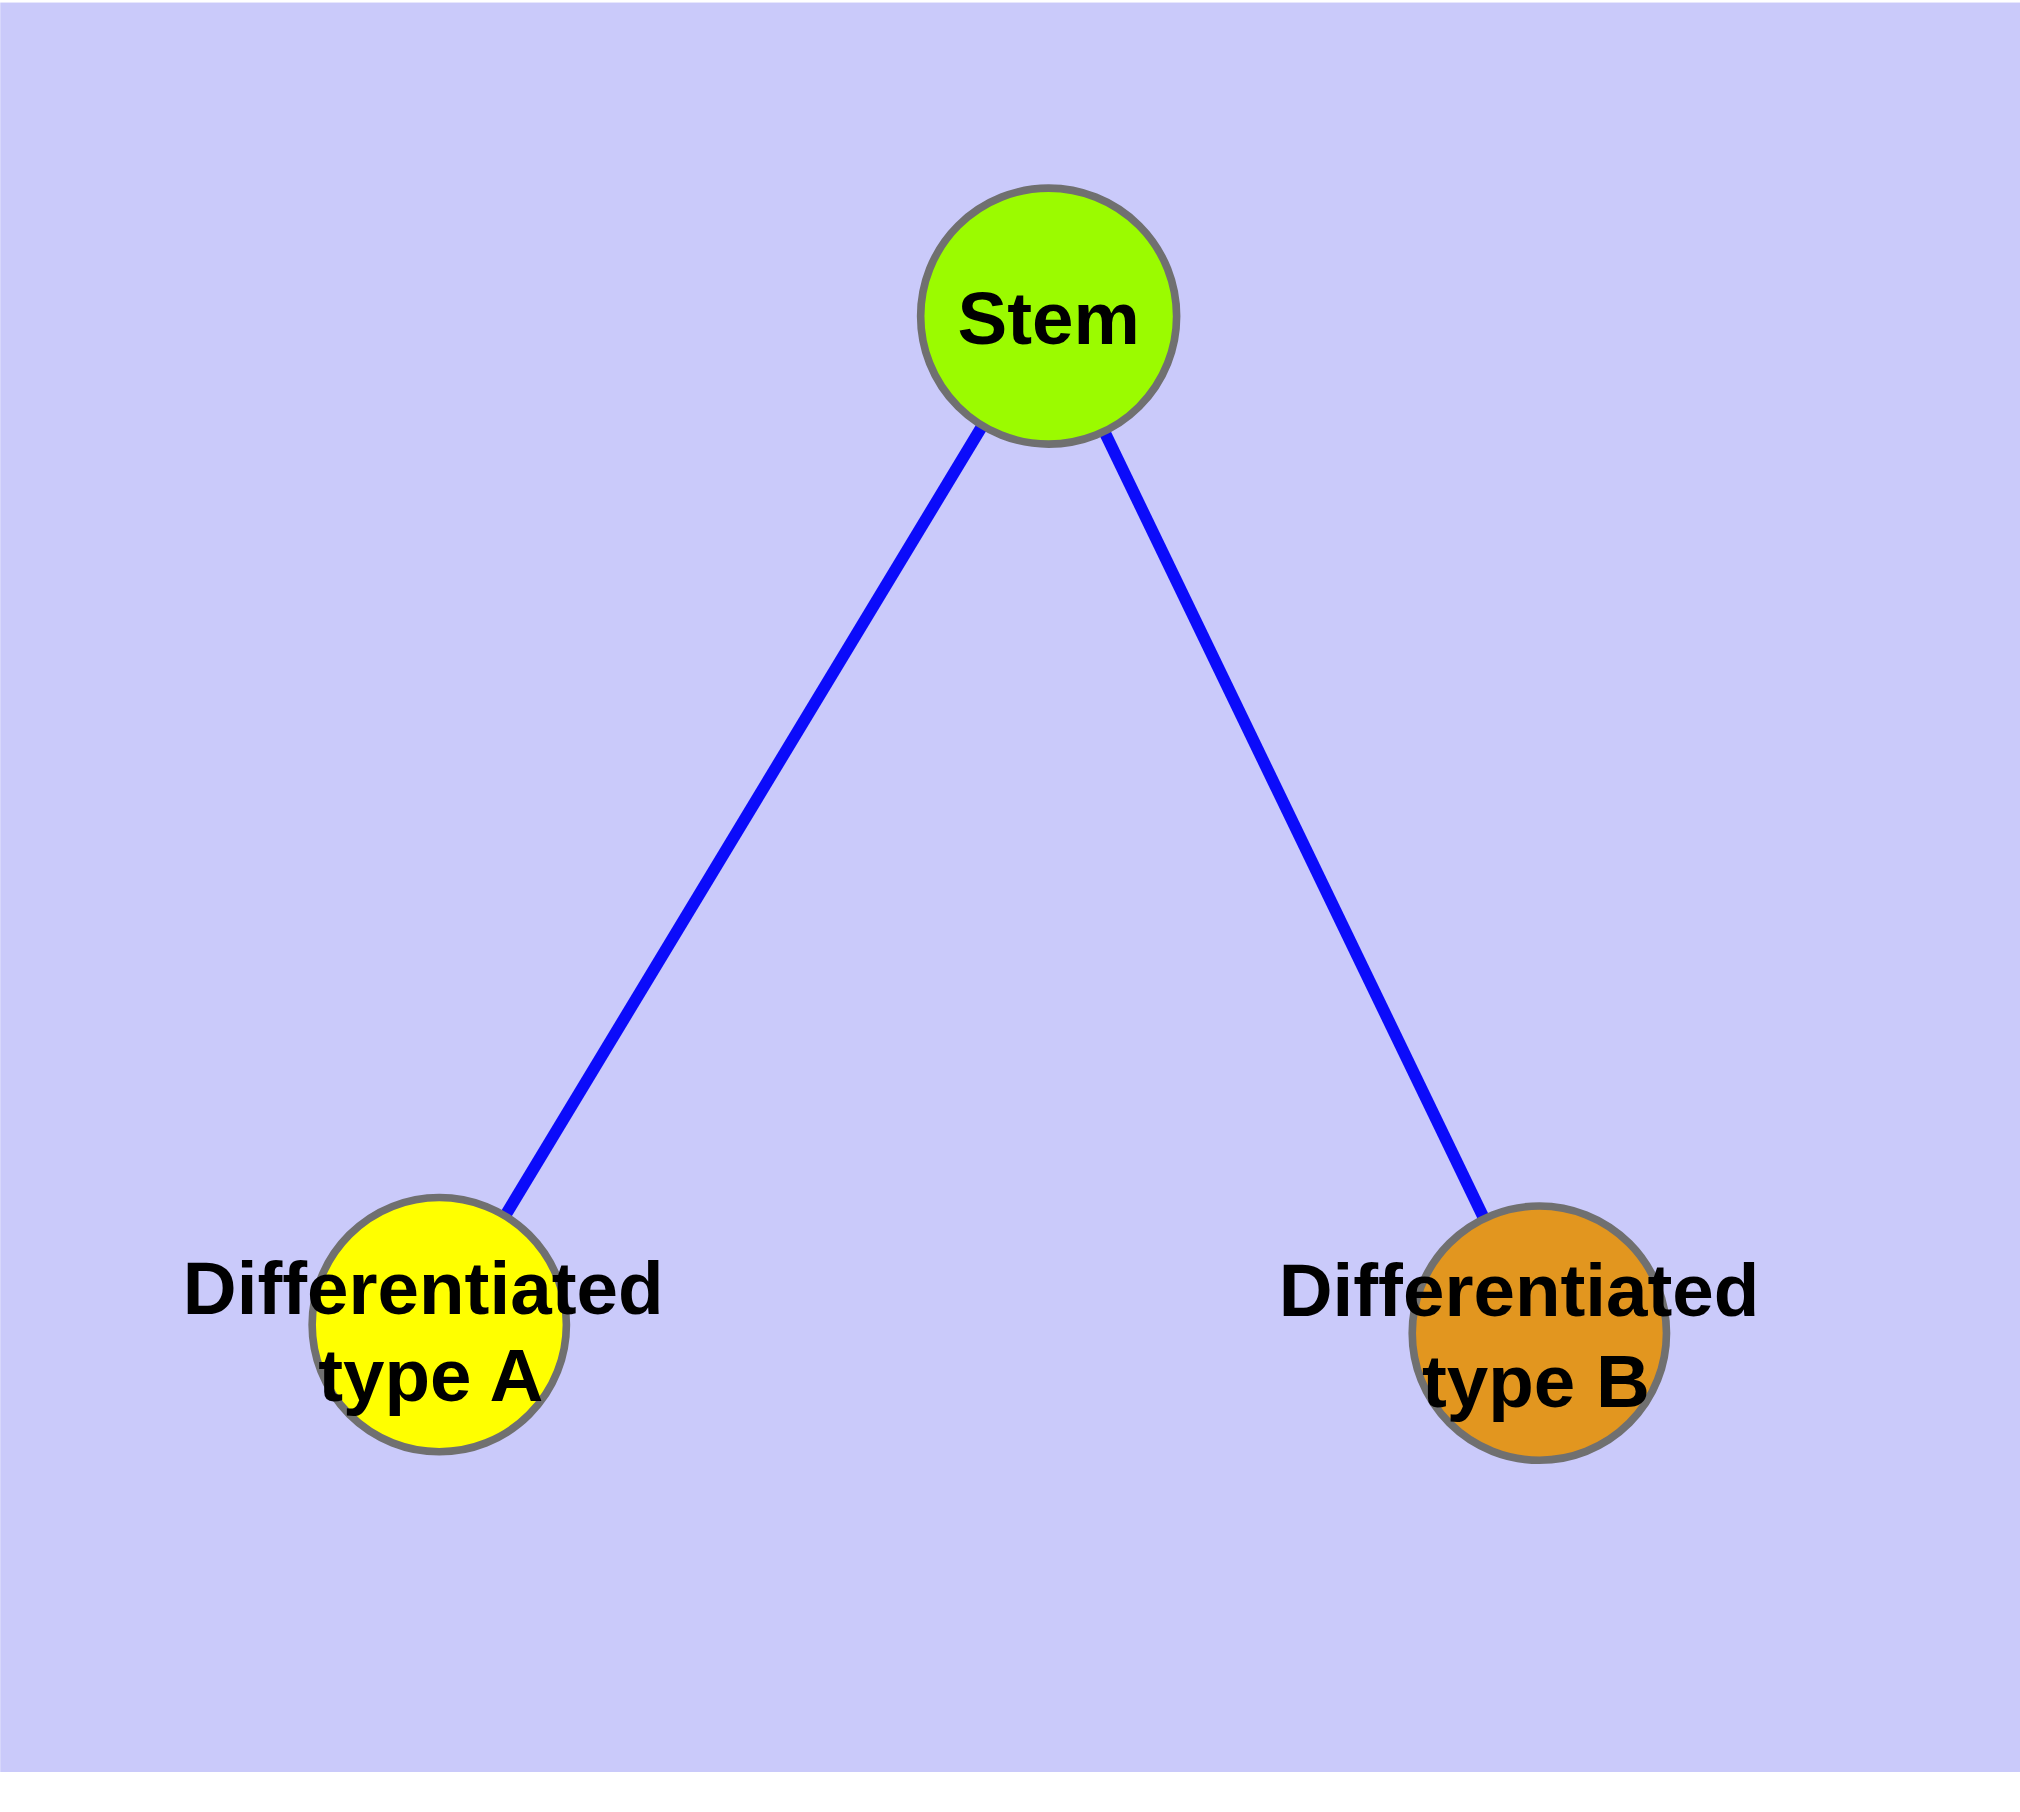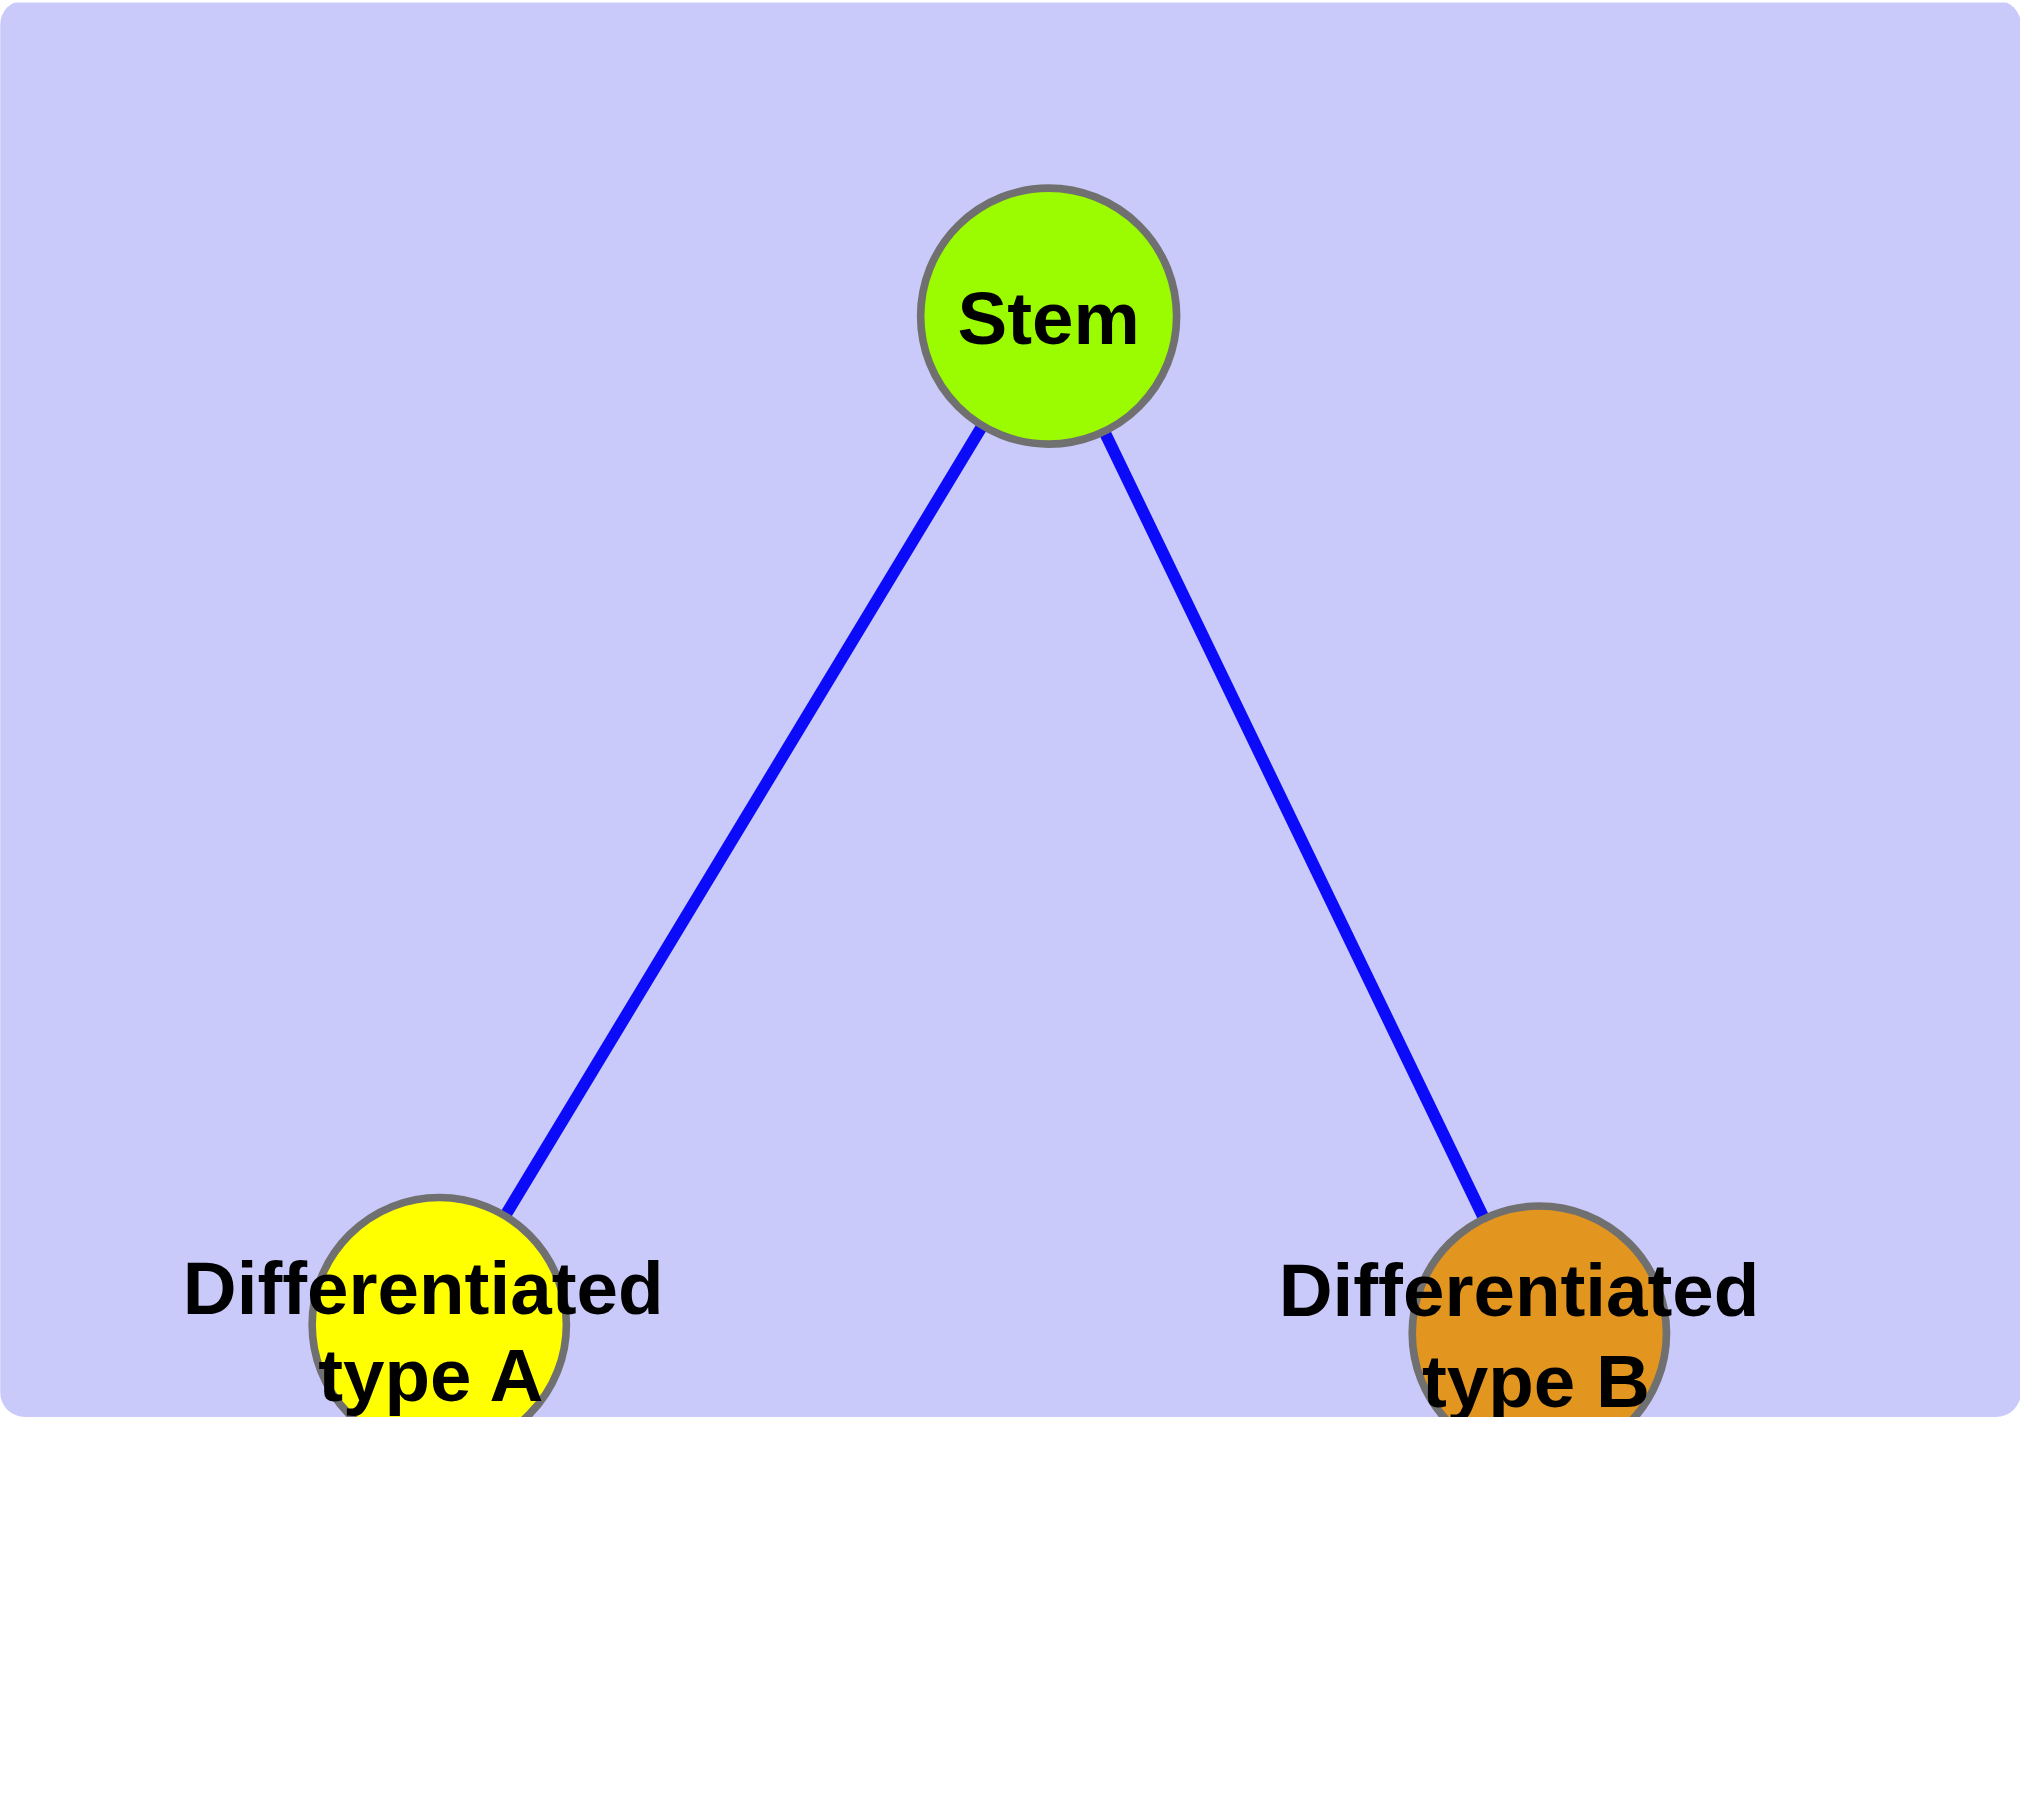--- a/index.html
+++ b/index.html
@@ -3,23 +3,22 @@
 <meta charset="utf-8">
 <style>
   html, body {
     margin: 0;
     padding: 0;
     background: #ffffff;
   }
   .stage {
     position: relative;
     width: 2021px;
-    height: 1417px;
+    height: 1772px;
     overflow: hidden;
-    border-radius: 25px;
   }
   svg.graph {
     display: block;
     width: 2021px;
     height: 1812px;
   }
   .edge {
     stroke-width: 14px;
     stroke-linecap: butt;
     fill: none;

